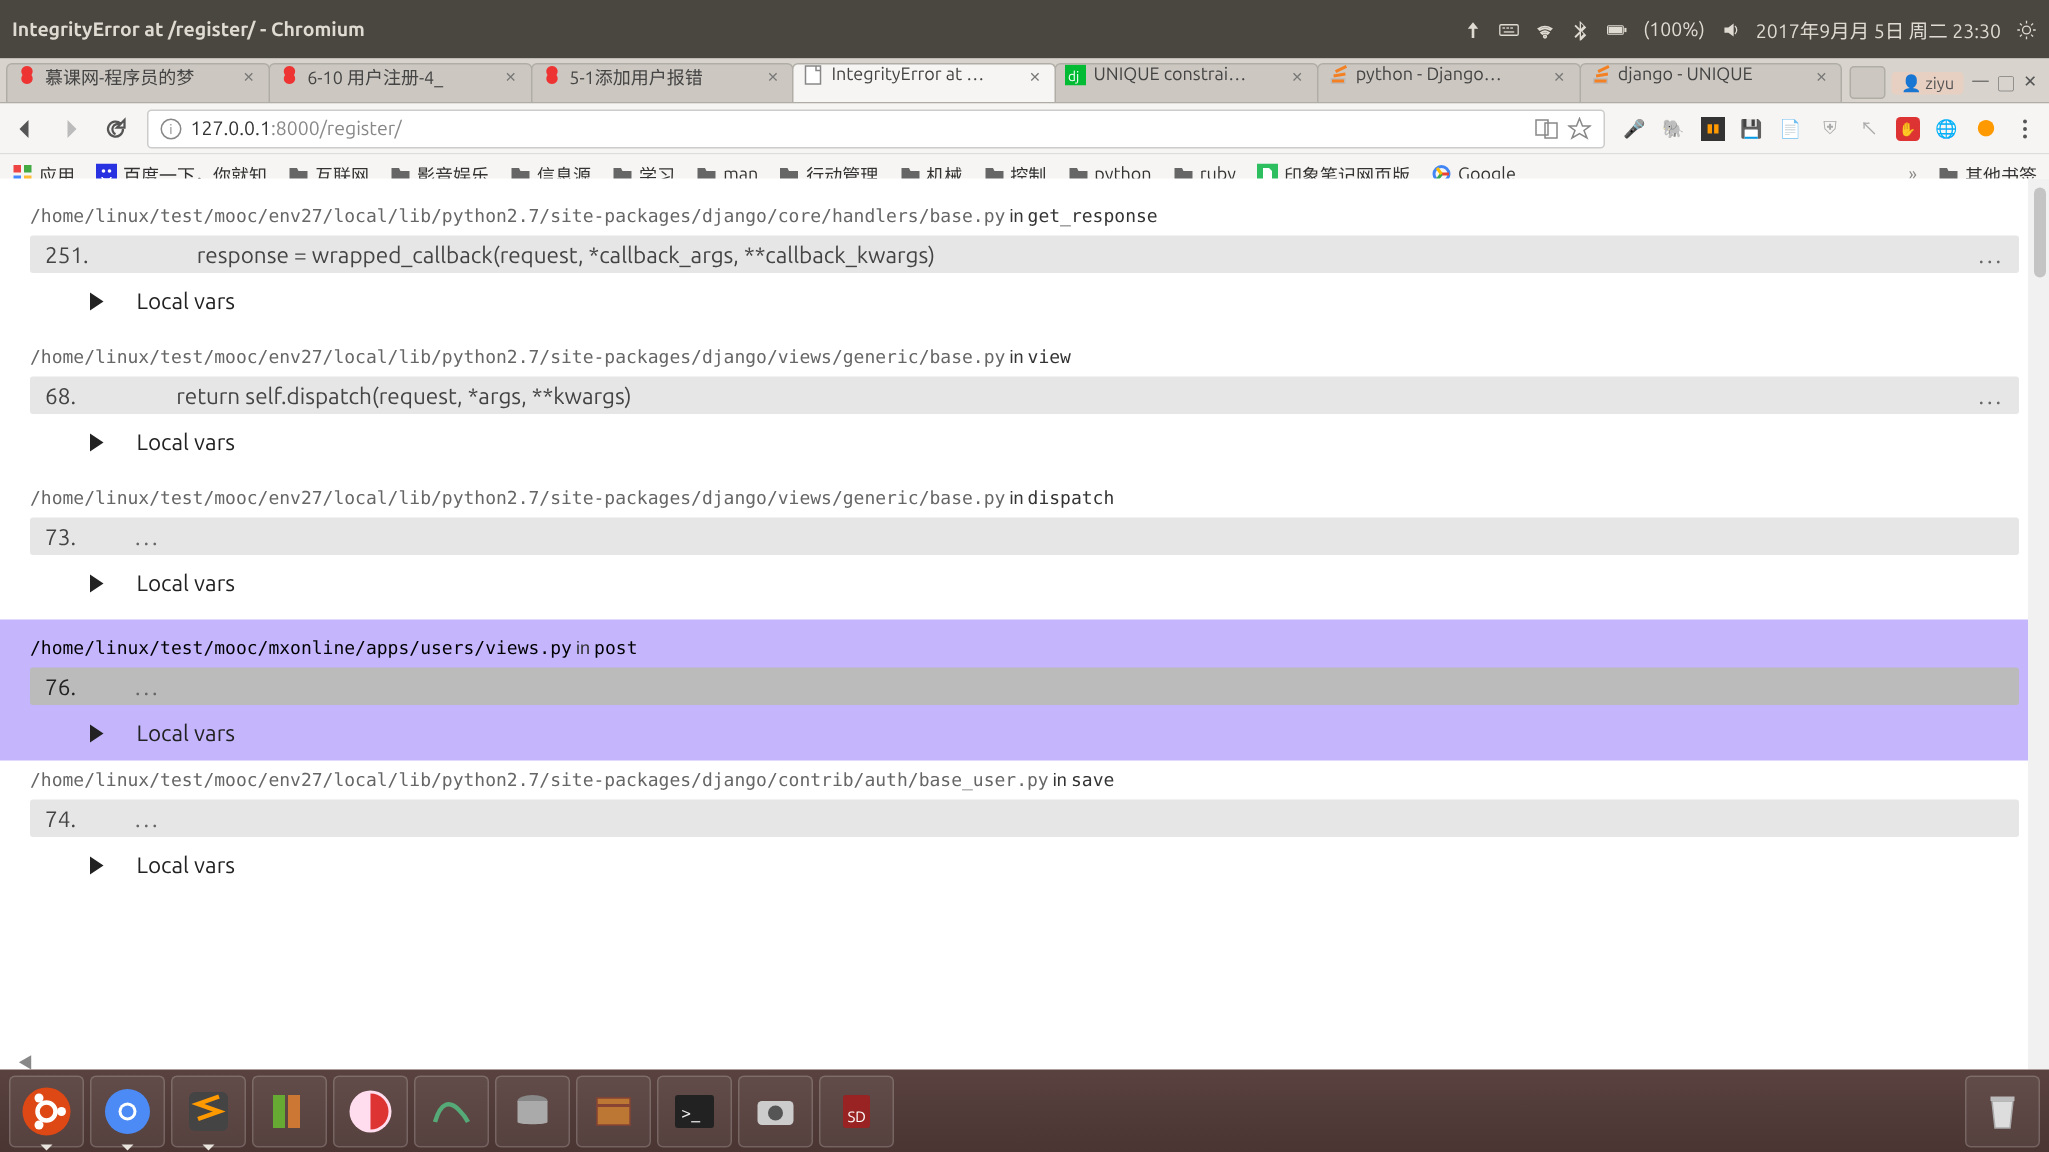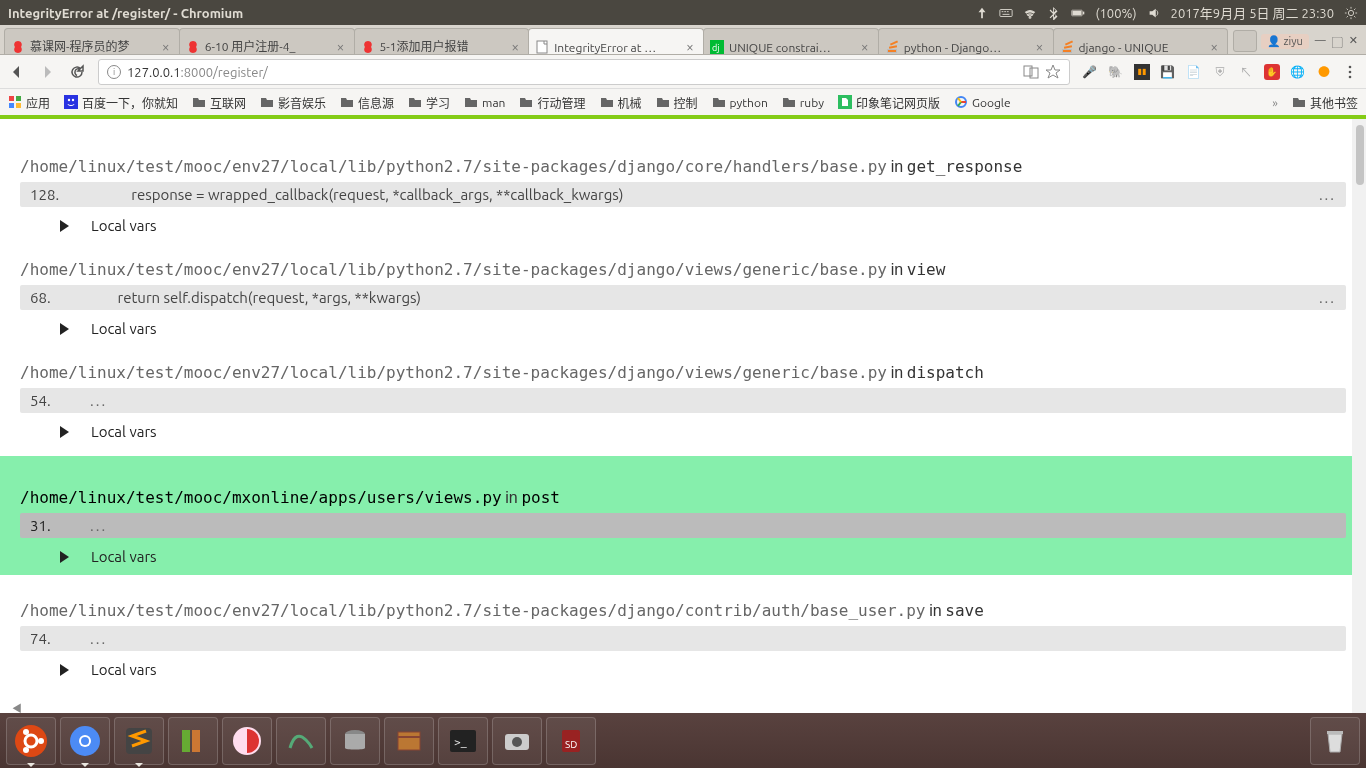--- a/index.html
+++ b/index.html
@@ -1,27 +1,27 @@
 <!DOCTYPE html>
 <html><head>
 <meta charset="utf-8">
 <style>
 * { margin:0; padding:0; box-sizing:border-box; font-family:"Ubuntu","Noto Sans CJK SC",sans-serif; }
 body { width:1366px; height:768px; background:#fff; overflow:hidden; position:relative; }
 
 
-.menubar { height:25px; background:#4a4740; color:#dfdbd2; display:flex; align-items:center; font-size:13px; padding:0 8px; gap:10px; }
+.menubar { height:39px; background:#4a4740; color:#dfdbd2; display:flex; align-items:center; font-size:13px; padding:0 8px; gap:10px; }
 .menubar .title { font-weight:bold; flex:0 0 auto; }
 .menubar .spacer { flex:1; }
 .menubar .indicator { display:flex; align-items:center; gap:2px; }
 .menubar svg { width:14px; height:14px; fill:#dfdbd2; }
 
 
 .tabstrip { height:30px; background:#d8d4cd; display:flex; align-items:flex-end; padding-left:4px; gap:0; border-bottom:1px solid #b0ada6; }
-.tab { height:26px; min-width:0; flex:1; max-width:180px; background:#ccc8c1; border:1px solid #b0ada6; border-bottom:none; border-radius:4px 4px 0 0; display:flex; align-items:flex-end; padding:0 6px; font-size:12px; color:#444; margin-right:-1px; cursor:pointer; overflow:hidden; }
+.tab { height:26px; min-width:0; flex:1; max-width:180px; background:#ccc8c1; border:1px solid #b0ada6; border-bottom:none; border-radius:4px 4px 0 0; display:flex; align-items:flex-start; padding:0 6px; font-size:12px; color:#444; margin-right:-1px; cursor:pointer; overflow:hidden; }
 .tab.active { background:#f6f5f3; z-index:2; }
 .tab .favicon { width:14px; height:14px; flex:0 0 14px; margin-right:5px; display:flex; align-items:center; justify-content:center; }
 .tab .favicon svg { width:14px; height:14px; }
 .tab .tlabel { flex:1; white-space:nowrap; overflow:hidden; text-overflow:ellipsis; }
 .tab .tclose { width:14px; height:14px; flex:0 0 14px; color:#777; font-size:14px; line-height:14px; text-align:center; }
 .tabstrip .newtab { width:24px; height:22px; background:#ccc8c1; border:1px solid #b0ada6; border-radius:3px; margin:0 4px 2px 6px; }
 .tabstrip .wincorner { margin-left:auto; display:flex; align-items:flex-start; padding:0 8px 4px 0; gap:6px; font-size:11px; color:#555; }
 .tabstrip .wincorner .avatar { background:#e7cfc2; padding:1px 6px; border-radius:3px; }
 
 
@@ -42,27 +42,27 @@
 .bookbar { height:30px; background:#f6f5f3; display:flex; align-items:center; padding:0 8px; gap:14px; font-size:12px; color:#333; border-bottom:4px solid #84cc16; }
 .bookbar .bk { display:flex; align-items:center; gap:4px; cursor:pointer; white-space:nowrap; }
 .bookbar .bk svg { width:14px; height:14px; fill:#666; }
 .bookbar .grow { flex:1; }
 .bookbar .chev { color:#888; }
 
 
 .content { position:absolute; top:119px; bottom:55px; left:0; right:0; overflow:hidden; background:#fff; font-family:"DejaVu Sans Mono",monospace; font-size:14px; color:#333; }
 .content-inner { padding:12px 0 0 0; }
 .frame { margin:0 20px 16px; }
-.frame-loc { font-size:16px; color:#333; padding:6px 0;margin-top:20px; }
+.frame-loc { font-size:12px; color:#333; padding:6px 0; }
 .frame-loc .path { font-family:monospace; color:#666; }
 .frame-loc .in { font-family:sans-serif; color:#333; }
 .frame-loc .fn { font-family:monospace; color:#333; }
 .codeline { background:#e6e6e6; padding:4px 10px; font-family:monospace; font-size:15px; color:#444; display:flex; border-radius:2px; }
 .frame.hl .frame-loc .path, .frame.hl .frame-loc .fn { color:#000; }
-.frame.hl { background:#86efac; margin:0; padding:6px 20px 10px; }
+.frame.hl { background:#c4b5fd; margin:0; padding:6px 20px 10px; }
 .frame.hl .codeline { background:#bbb; color:#222; }
 .codeline .lineno { width:60px; }
 .codeline .code { flex:1; white-space:pre; }
 .codeline .dots { color:#666; letter-spacing:2px; }
 .localvars { padding:10px 0 0 40px; font-family:sans-serif; font-size:15px; color:#222; display:flex; align-items:center; gap:22px; cursor:pointer; }
 .localvars .tri { width:0; height:0; border-left:9px solid #222; border-top:6px solid transparent; border-bottom:6px solid transparent; }
 
 
 .hscroll { position:absolute; bottom:55px; left:0; height:15px; width:50px; }
 .hscroll .arrow { position:absolute; left:12px; top:2px; font-size:10px; color:#888; }
@@ -365,21 +365,21 @@
       </svg>
       <span>其他书签</span>
     </div>
   </div>
 
 <div class="content">
   <div class="content-inner" id="tb">
       <div class="frame">
         <div class="frame-loc"><span class="path">/home/linux/test/mooc/env27/local/lib/python2.7/site-packages/django/core/handlers/base.py</span> <span class="in">in</span> <span class="fn">get_response</span></div>
         <div class="codeline">
-          <span class="lineno">128.</span>
+          <span class="lineno">251.</span>
           <span class="code">            response = wrapped_callback(request, *callback_args, **callback_kwargs)</span>
           <span class="dots">...</span>
         </div>
         <div class="localvars">
           <span class="tri"></span>
           <span>Local vars</span>
         </div>
       </div>
       <div class="frame">
         <div class="frame-loc"><span class="path">/home/linux/test/mooc/env27/local/lib/python2.7/site-packages/django/views/generic/base.py</span> <span class="in">in</span> <span class="fn">view</span></div>
@@ -389,32 +389,32 @@
           <span class="dots">...</span>
         </div>
         <div class="localvars">
           <span class="tri"></span>
           <span>Local vars</span>
         </div>
       </div>
       <div class="frame">
         <div class="frame-loc"><span class="path">/home/linux/test/mooc/env27/local/lib/python2.7/site-packages/django/views/generic/base.py</span> <span class="in">in</span> <span class="fn">dispatch</span></div>
         <div class="codeline">
-          <span class="lineno">54.</span>
+          <span class="lineno">73.</span>
           <span class="dots">...</span>
         </div>
         <div class="localvars">
           <span class="tri"></span>
           <span>Local vars</span>
         </div>
       </div>
       <div class="frame hl">
         <div class="frame-loc"><span class="path">/home/linux/test/mooc/mxonline/apps/users/views.py</span> <span class="in">in</span> <span class="fn">post</span></div>
         <div class="codeline">
-          <span class="lineno">31.</span>
+          <span class="lineno">76.</span>
           <span class="dots">...</span>
         </div>
         <div class="localvars">
           <span class="tri"></span>
           <span>Local vars</span>
         </div>
       </div>
       <div class="frame">
         <div class="frame-loc"><span class="path">/home/linux/test/mooc/env27/local/lib/python2.7/site-packages/django/contrib/auth/base_user.py</span> <span class="in">in</span> <span class="fn">save</span></div>
         <div class="codeline">

